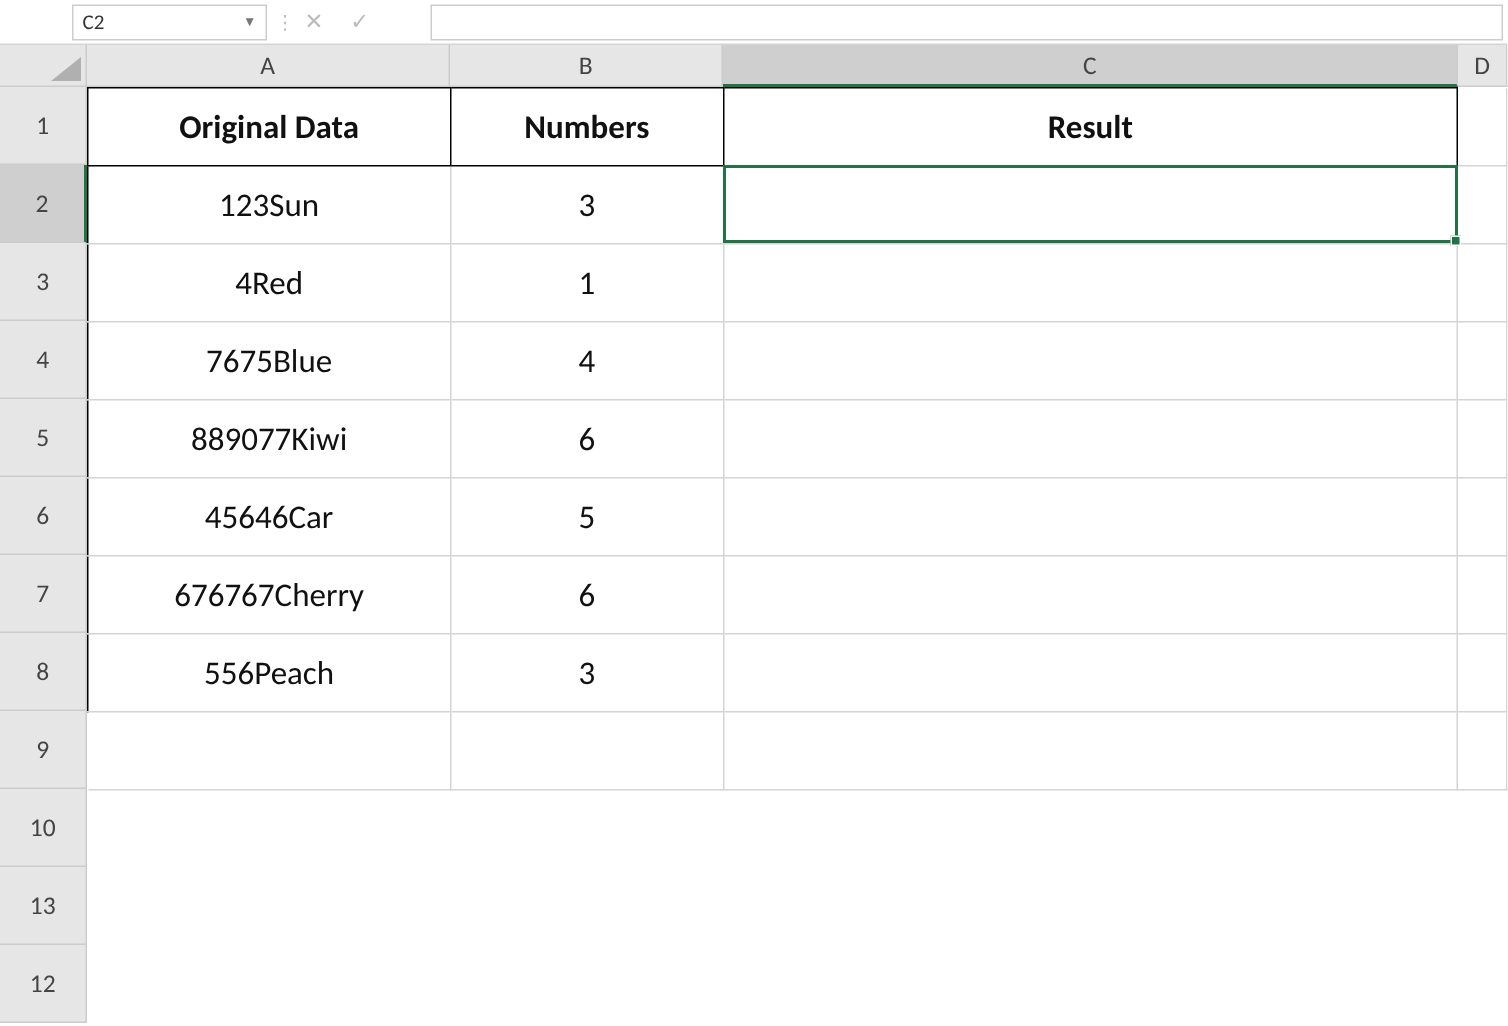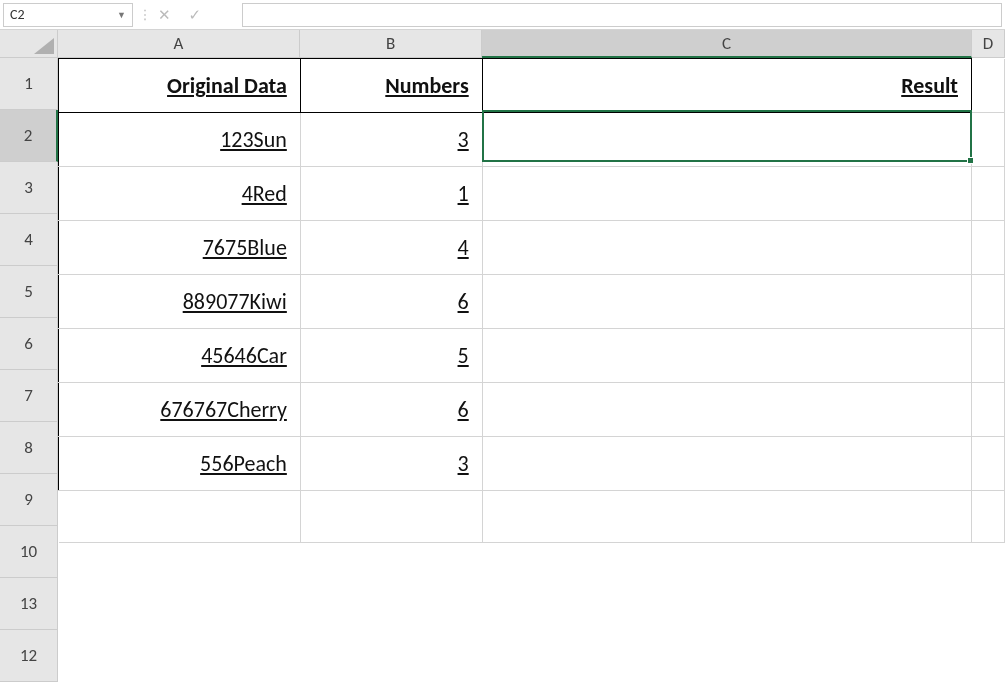--- a/index.html
+++ b/index.html
@@ -10,20 +10,21 @@
       width: 1005px;
       height: 684px;
       position: relative;
     }
     .formula-bar {
       display: flex;
       align-items: center;
       height: 30px;
       border-bottom: 1px solid #d4d4d4;
       background: #ffffff;
+      padding-left: 45px;
     }
     .name-box {
       width: 130px;
       height: 24px;
       margin: 3px 0 3px 3px;
       border: 1px solid #cccccc;
       display: flex;
       align-items: center;
       padding: 0 6px;
       font-size: 14px;
@@ -146,27 +147,26 @@
     .cells {
       position: absolute;
       left: 58px; top: 28px;
     }
     table.cells-table {
       border-collapse: collapse;
     }
     table.cells-table td {
       border-right: 1px solid #d4d4d4;
       border-bottom: 1px solid #d4d4d4;
-      padding: 13px;
+      padding: 0;
       font-size: 22px;
       color: #111;
-      text-align: right;
+      text-align: center;
       vertical-align: middle;
       background: #ffffff;
-      text-decoration: underline;
     }
     td.cA { width: 242px; }
     td.cB { width: 182px; }
     td.cC { width: 490px; }
     td.cD { width: 33px; }
     tr.r { height: 52px; }
 
     td.bordered {
       border: 1px solid #000000;
     }

